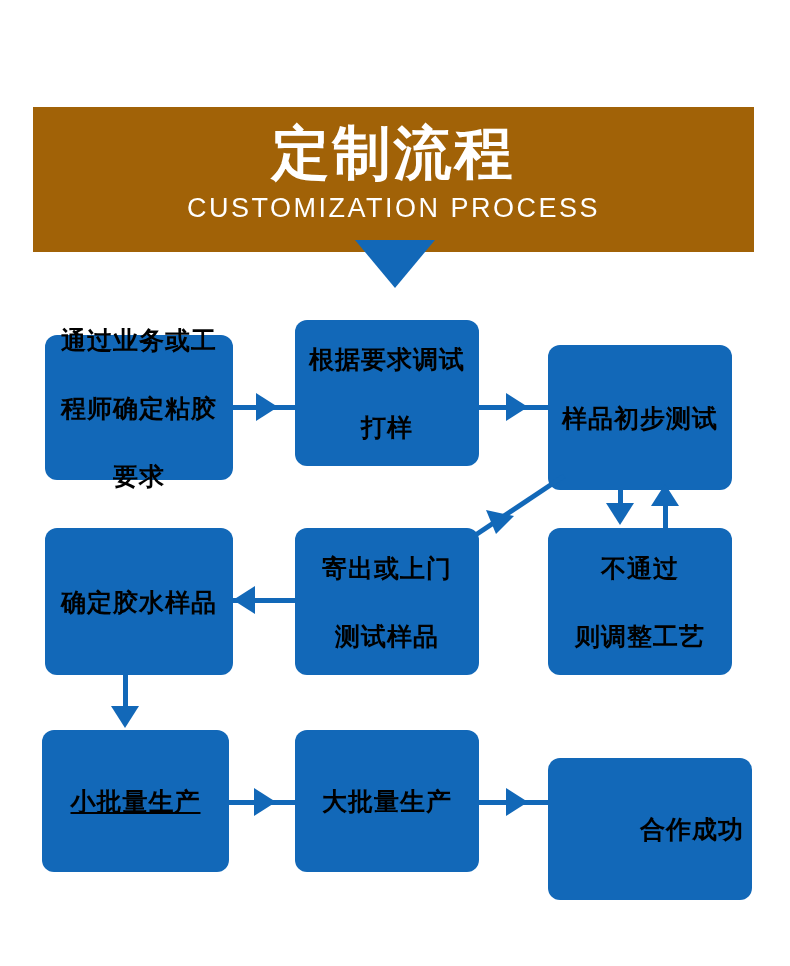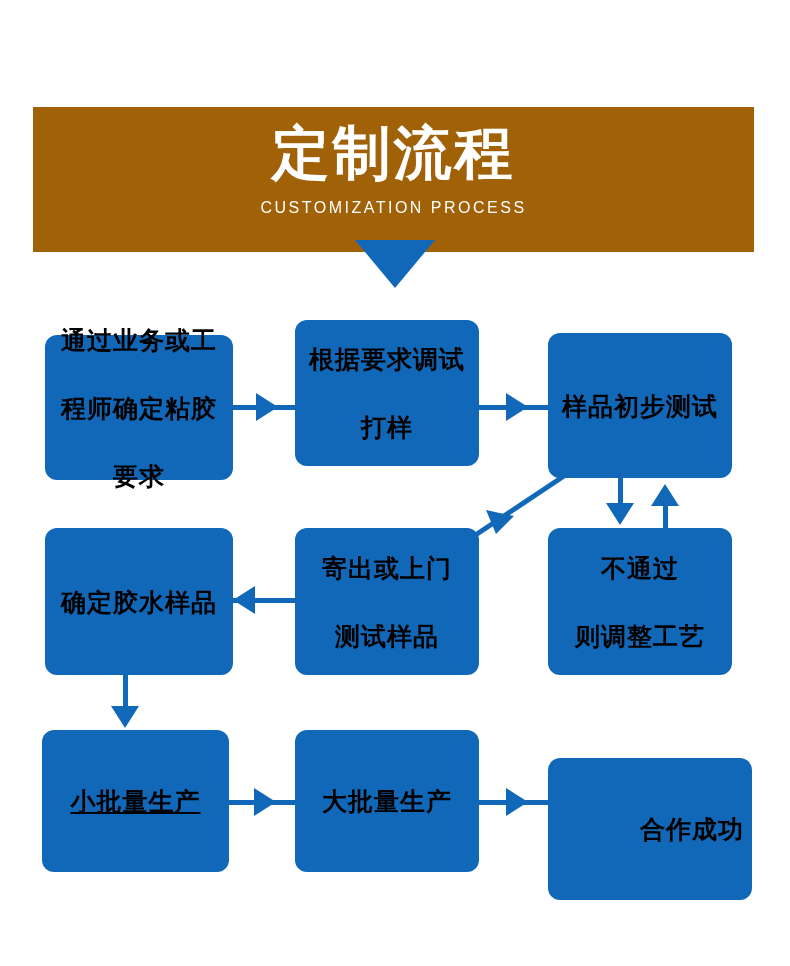--- a/index.html
+++ b/index.html
@@ -46,21 +46,21 @@
     line-height: 68px;
     white-space: nowrap;
   }
   .banner-sub {
     position: absolute;
     left: 0;
     top: 88px;
     width: 100%;
     text-align: center;
     color: #ffffff;
-    font-size: 16px;
+    font-size: 27px;
     font-weight: normal;
     letter-spacing: 2.5px;
     line-height: 26px;
     white-space: nowrap;
   }
   .banner-pointer {
     position: absolute;
     left: 355px;
     top: 240px;
     width: 0;
@@ -85,21 +85,21 @@
     justify-content: center;
     text-align: center;
     box-sizing: border-box;
     padding: 4px 8px;
   }
   .node span { display: block; width: 100%; }
 
   
   #node-1 { left: 45px;  top: 335px; width: 188px; height: 145px; }
   #node-2 { left: 295px; top: 320px; width: 184px; height: 146px; }
-  #node-3 { left: 548px; top: 333px; width: 184px; height: 145px; }
+  #node-3 { left: 548px; top: 345px; width: 184px; height: 145px; }
   
   #node-4 { left: 45px;  top: 528px; width: 188px; height: 147px; }
   #node-5 { left: 295px; top: 528px; width: 184px; height: 147px; }
   #node-6 { left: 548px; top: 528px; width: 184px; height: 147px; }
   
   #node-7 { left: 42px;  top: 730px; width: 187px; height: 142px; text-decoration: underline; }
   #node-8 { left: 295px; top: 730px; width: 184px; height: 142px; }
   #node-9 { left: 548px; top: 758px; width: 204px; height: 142px; text-align: right; }
   
   .h-shaft {

